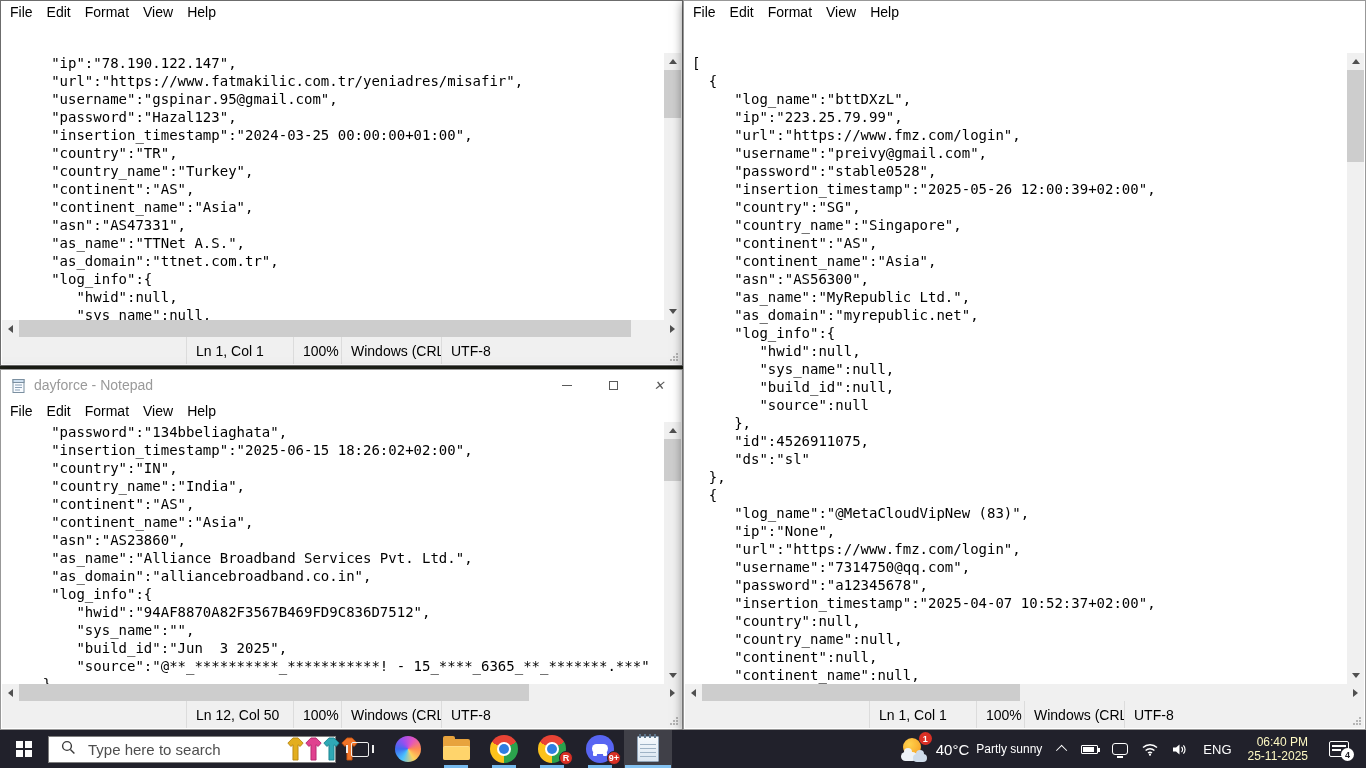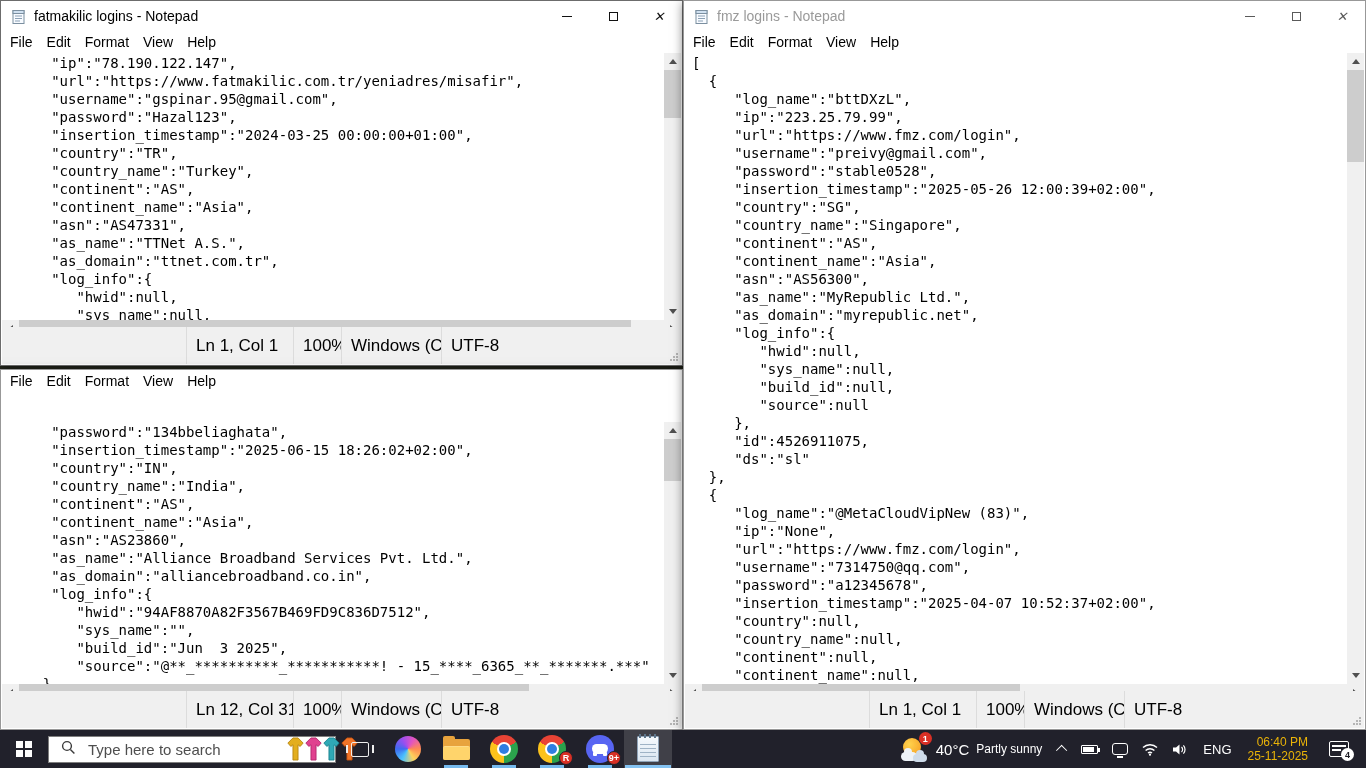--- a/index.html
+++ b/index.html
@@ -41,22 +41,22 @@
   .tri.down{border-width:5px 4px 0 4px;border-color:#505050 transparent transparent transparent}
   .tri.left{border-width:4px 5px 4px 0;border-color:transparent #505050 transparent transparent}
   .tri.right{border-width:4px 0 4px 5px;border-color:transparent transparent transparent #505050}
   .vthumb{position:absolute;left:0;width:17px;background:#cdcdcd}
   .hscroll{position:absolute;left:1px;right:1px;bottom:28px;height:17px;background:#f0f0f0}
   .hbtn{position:absolute;top:0;width:17px;height:17px;display:flex;align-items:center;justify-content:center}
   .hbtn.left{left:0}.hbtn.right{right:0}
   .hthumb{position:absolute;top:0;height:17px;background:#cdcdcd}
 
   
-  .statusbar{position:absolute;left:1px;right:1px;bottom:1px;height:37px;background:#f0f0f0;
-             display:flex;align-items:center;font-size:17px;color:#000}
+  .statusbar{position:absolute;left:1px;right:1px;bottom:1px;height:27px;background:#f0f0f0;
+             display:flex;align-items:center;font-size:14px;color:#000}
   .sb-spacer{flex:1}
   .sb-cell{height:100%;display:flex;align-items:center;padding-left:9px;border-left:1px solid #dcdcdc;white-space:nowrap;overflow:hidden}
   .sb-c1{width:107px}.sb-c2{width:48px}.sb-c3{width:100px}.sb-c4{width:240px}
   .grip{position:absolute;right:2px;bottom:2px;width:10px;height:10px;
         background:radial-gradient(circle at 8px 2px,#b5b5b5 1px,transparent 1.3px),
                    radial-gradient(circle at 5px 5px,#b5b5b5 1px,transparent 1.3px),
                    radial-gradient(circle at 8px 5px,#b5b5b5 1px,transparent 1.3px),
                    radial-gradient(circle at 2px 8px,#b5b5b5 1px,transparent 1.3px),
                    radial-gradient(circle at 5px 8px,#b5b5b5 1px,transparent 1.3px),
                    radial-gradient(circle at 8px 8px,#b5b5b5 1px,transparent 1.3px)}
@@ -123,155 +123,132 @@
   .wtemp{color:#fff;font-size:15px}
   .wcond{color:#fff;font-size:12px}
   .tray-ico{height:38px;display:flex;align-items:center;justify-content:center;padding:0 7px;color:#fff}
   .chev{width:8px;height:8px;border-left:1.5px solid #fff;border-top:1.5px solid #fff;transform:rotate(45deg) translateY(2px)}
   .batt{position:relative;width:17px;height:9px;border:1px solid #fff;border-radius:1px}
   .batt::before{content:"";position:absolute;right:-3px;top:2px;width:2px;height:4px;background:#fff}
   .batt::after{content:"";position:absolute;left:1px;top:1px;bottom:1px;width:11px;background:#fff}
   .cast{width:16px;height:12px;border:1.4px solid #fff;border-radius:3px;position:relative}
   .cast::after{content:"";position:absolute;left:50%;bottom:-4px;transform:translateX(-50%);width:6px;height:2px;background:#fff}
   .lang{font-size:13px;color:#fff;padding:0 8px}
-  .clock{color:#eab308;font-size:12px;text-align:right;line-height:14px;padding:0 8px;white-space:nowrap}
+  .clock{color:#fef9c3;font-size:12px;text-align:right;line-height:14px;padding:0 8px;white-space:nowrap}
   .notif{position:relative;width:20px;height:16px;border:1.4px solid #fff;border-radius:2px;margin:0 10px 0 6px}
   .notif::before{content:"";position:absolute;left:2px;top:3px;right:2px;height:1.5px;background:#fff}
   .notif::after{content:"";position:absolute;left:2px;top:7px;width:9px;height:1.5px;background:#fff}
   .nbadge{position:absolute;right:-6px;bottom:-5px;width:13px;height:13px;border-radius:50%;background:#fff;color:#1b1b24;
           font-size:9px;font-weight:bold;display:flex;align-items:center;justify-content:center}
 </style>
 </head>
 <body>
 
 <div class="window active" style="left:0;top:0;width:683px;height:366px">
+  <div class="menubar">
+    <span class="menu-item">File</span>
+    <span class="menu-item">Edit</span>
+    <span class="menu-item">Format</span>
+    <span class="menu-item">View</span>
+    <span class="menu-item">Help</span>
+  </div>
+  <div class="content" style="bottom:45px">
+    <div class="code"><div class="code-line">     "ip":"78.190.122.147",</div><div class="code-line">     "url":"https://www.fatmakilic.com.tr/yeniadres/misafir",</div><div class="code-line">     "username":"gspinar.95@gmail.com",</div><div class="code-line">     "password":"Hazal123",</div><div class="code-line">     "insertion_timestamp":"2024-03-25 00:00:00+01:00",</div><div class="code-line">     "country":"TR",</div><div class="code-line">     "country_name":"Turkey",</div><div class="code-line">     "continent":"AS",</div><div class="code-line">     "continent_name":"Asia",</div><div class="code-line">     "asn":"AS47331",</div><div class="code-line">     "as_name":"TTNet A.S.",</div><div class="code-line">     "as_domain":"ttnet.com.tr",</div><div class="code-line">     "log_info":{</div><div class="code-line">        "hwid":null,</div><div class="code-line">        "sys_name":null,</div></div>
+    <div class="vscroll">
+      <div class="sb-btn top">
+          <i class="tri up"></i>
+        </div>
+      <div class="vthumb" style="top:17px;height:48px"></div>
+      <div class="sb-btn bottom">
+          <i class="tri down"></i>
+        </div>
+    </div>
+  </div>
+  <div class="hscroll">
+    <div class="hbtn left">
+        <i class="tri left"></i>
+      </div>
+    <div class="hthumb" style="left:17px;width:612px"></div>
+    <div class="hbtn right">
+        <i class="tri right"></i>
+      </div>
+  </div>
+  <div class="statusbar">
+    <div class="sb-spacer"></div>
+    <div class="sb-cell sb-c1">Ln 1, Col 1</div>
+    <div class="sb-cell sb-c2">100%</div>
+    <div class="sb-cell sb-c3">Windows (CRLF)</div>
+    <div class="sb-cell sb-c4">UTF-8</div>
+    <div class="grip"></div>
+  </div>
+</div>
+
+<div class="window inactive" style="left:0;top:369px;width:683px;height:361px">
   <div class="titlebar">
     <span class="app-icon">
       <svg width="17" height="17" viewBox="0 0 17 17">
           <rect x="3" y="2.5" width="11" height="13" fill="#f8fbff" stroke="#7b8fa0" stroke-width="1"></rect>
           <rect x="3" y="2.5" width="11" height="3" fill="#cfe0f0" stroke="#7b8fa0" stroke-width="1"></rect>
           <line x1="5" y1="8" x2="12" y2="8" stroke="#8aa0b5"></line>
           <line x1="5" y1="10.5" x2="12" y2="10.5" stroke="#8aa0b5"></line>
           <line x1="5" y1="13" x2="10" y2="13" stroke="#8aa0b5"></line>
         </svg>
     </span>
-    <span class="title">fatmakilic logins - Notepad</span>
+    <span class="title">dayforce - Notepad</span>
     <span class="controls">
       <span class="ctl">
           <i class="glyph-min"></i>
         </span>
       <span class="ctl">
           <i class="glyph-max"></i>
         </span>
       <span class="ctl">
           <i class="glyph-close"></i>
         </span>
     </span>
   </div>
   <div class="menubar">
     <span class="menu-item">File</span>
     <span class="menu-item">Edit</span>
     <span class="menu-item">Format</span>
     <span class="menu-item">View</span>
     <span class="menu-item">Help</span>
   </div>
   <div class="content" style="bottom:45px">
-    <div class="code"><div class="code-line">     "ip":"78.190.122.147",</div><div class="code-line">     "url":"https://www.fatmakilic.com.tr/yeniadres/misafir",</div><div class="code-line">     "username":"gspinar.95@gmail.com",</div><div class="code-line">     "password":"Hazal123",</div><div class="code-line">     "insertion_timestamp":"2024-03-25 00:00:00+01:00",</div><div class="code-line">     "country":"TR",</div><div class="code-line">     "country_name":"Turkey",</div><div class="code-line">     "continent":"AS",</div><div class="code-line">     "continent_name":"Asia",</div><div class="code-line">     "asn":"AS47331",</div><div class="code-line">     "as_name":"TTNet A.S.",</div><div class="code-line">     "as_domain":"ttnet.com.tr",</div><div class="code-line">     "log_info":{</div><div class="code-line">        "hwid":null,</div><div class="code-line">        "sys_name":null,</div></div>
+    <div class="code"><div class="code-line">     "password":"134bbeliaghata",</div><div class="code-line">     "insertion_timestamp":"2025-06-15 18:26:02+02:00",</div><div class="code-line">     "country":"IN",</div><div class="code-line">     "country_name":"India",</div><div class="code-line">     "continent":"AS",</div><div class="code-line">     "continent_name":"Asia",</div><div class="code-line">     "asn":"AS23860",</div><div class="code-line">     "as_name":"Alliance Broadband Services Pvt. Ltd.",</div><div class="code-line">     "as_domain":"alliancebroadband.co.in",</div><div class="code-line">     "log_info":{</div><div class="code-line">        "hwid":"94AF8870A82F3567B469FD9C836D7512",</div><div class="code-line">        "sys_name":"",</div><div class="code-line">        "build_id":"Jun  3 2025",</div><div class="code-line">        "source":"@**_**********_***********! - 15_****_6365_**_*******.***"</div><div class="code-line">    },</div></div>
     <div class="vscroll">
       <div class="sb-btn top">
           <i class="tri up"></i>
         </div>
-      <div class="vthumb" style="top:17px;height:48px"></div>
+      <div class="vthumb" style="top:17px;height:42px"></div>
       <div class="sb-btn bottom">
           <i class="tri down"></i>
         </div>
     </div>
   </div>
   <div class="hscroll">
     <div class="hbtn left">
         <i class="tri left"></i>
       </div>
-    <div class="hthumb" style="left:17px;width:612px"></div>
+    <div class="hthumb" style="left:17px;width:510px"></div>
     <div class="hbtn right">
         <i class="tri right"></i>
       </div>
   </div>
   <div class="statusbar">
     <div class="sb-spacer"></div>
-    <div class="sb-cell sb-c1">Ln 1, Col 1</div>
+    <div class="sb-cell sb-c1">Ln 12, Col 50</div>
     <div class="sb-cell sb-c2">100%</div>
     <div class="sb-cell sb-c3">Windows (CRLF)</div>
     <div class="sb-cell sb-c4">UTF-8</div>
     <div class="grip"></div>
   </div>
 </div>
 
-<div class="window inactive" style="left:0;top:369px;width:683px;height:361px">
-  <div class="menubar">
-    <span class="menu-item">File</span>
-    <span class="menu-item">Edit</span>
-    <span class="menu-item">Format</span>
-    <span class="menu-item">View</span>
-    <span class="menu-item">Help</span>
-  </div>
-  <div class="content" style="bottom:45px">
-    <div class="code"><div class="code-line">     "password":"134bbeliaghata",</div><div class="code-line">     "insertion_timestamp":"2025-06-15 18:26:02+02:00",</div><div class="code-line">     "country":"IN",</div><div class="code-line">     "country_name":"India",</div><div class="code-line">     "continent":"AS",</div><div class="code-line">     "continent_name":"Asia",</div><div class="code-line">     "asn":"AS23860",</div><div class="code-line">     "as_name":"Alliance Broadband Services Pvt. Ltd.",</div><div class="code-line">     "as_domain":"alliancebroadband.co.in",</div><div class="code-line">     "log_info":{</div><div class="code-line">        "hwid":"94AF8870A82F3567B469FD9C836D7512",</div><div class="code-line">        "sys_name":"",</div><div class="code-line">        "build_id":"Jun  3 2025",</div><div class="code-line">        "source":"@**_**********_***********! - 15_****_6365_**_*******.***"</div><div class="code-line">    },</div></div>
-    <div class="vscroll">
-      <div class="sb-btn top">
-          <i class="tri up"></i>
-        </div>
-      <div class="vthumb" style="top:17px;height:42px"></div>
-      <div class="sb-btn bottom">
-          <i class="tri down"></i>
-        </div>
-    </div>
-  </div>
-  <div class="hscroll">
-    <div class="hbtn left">
-        <i class="tri left"></i>
-      </div>
-    <div class="hthumb" style="left:17px;width:510px"></div>
-    <div class="hbtn right">
-        <i class="tri right"></i>
-      </div>
-  </div>
-  <div class="statusbar">
-    <div class="sb-spacer"></div>
-    <div class="sb-cell sb-c1">Ln 12, Col 31</div>
-    <div class="sb-cell sb-c2">100%</div>
-    <div class="sb-cell sb-c3">Windows (CRLF)</div>
-    <div class="sb-cell sb-c4">UTF-8</div>
-    <div class="grip"></div>
-  </div>
-</div>
-
 <div class="window inactive" style="left:683px;top:0;width:683px;height:730px">
-  <div class="titlebar">
-    <span class="app-icon">
-      <svg width="17" height="17" viewBox="0 0 17 17">
-          <rect x="3" y="2.5" width="11" height="13" fill="#f8fbff" stroke="#7b8fa0" stroke-width="1"></rect>
-          <rect x="3" y="2.5" width="11" height="3" fill="#cfe0f0" stroke="#7b8fa0" stroke-width="1"></rect>
-          <line x1="5" y1="8" x2="12" y2="8" stroke="#8aa0b5"></line>
-          <line x1="5" y1="10.5" x2="12" y2="10.5" stroke="#8aa0b5"></line>
-          <line x1="5" y1="13" x2="10" y2="13" stroke="#8aa0b5"></line>
-        </svg>
-    </span>
-    <span class="title">fmz logins - Notepad</span>
-    <span class="controls">
-      <span class="ctl">
-          <i class="glyph-min"></i>
-        </span>
-      <span class="ctl">
-          <i class="glyph-max"></i>
-        </span>
-      <span class="ctl">
-          <i class="glyph-close"></i>
-        </span>
-    </span>
-  </div>
   <div class="menubar">
     <span class="menu-item">File</span>
     <span class="menu-item">Edit</span>
     <span class="menu-item">Format</span>
     <span class="menu-item">View</span>
     <span class="menu-item">Help</span>
   </div>
   <div class="content" style="bottom:45px">
     <div class="code"><div class="code-line">[</div><div class="code-line">  {</div><div class="code-line">     "log_name":"bttDXzL",</div><div class="code-line">     "ip":"223.25.79.99",</div><div class="code-line">     "url":"https://www.fmz.com/login",</div><div class="code-line">     "username":"preivy@gmail.com",</div><div class="code-line">     "password":"stable0528",</div><div class="code-line">     "insertion_timestamp":"2025-05-26 12:00:39+02:00",</div><div class="code-line">     "country":"SG",</div><div class="code-line">     "country_name":"Singapore",</div><div class="code-line">     "continent":"AS",</div><div class="code-line">     "continent_name":"Asia",</div><div class="code-line">     "asn":"AS56300",</div><div class="code-line">     "as_name":"MyRepublic Ltd.",</div><div class="code-line">     "as_domain":"myrepublic.net",</div><div class="code-line">     "log_info":{</div><div class="code-line">        "hwid":null,</div><div class="code-line">        "sys_name":null,</div><div class="code-line">        "build_id":null,</div><div class="code-line">        "source":null</div><div class="code-line">     },</div><div class="code-line">     "id":4526911075,</div><div class="code-line">     "ds":"sl"</div><div class="code-line">  },</div><div class="code-line">  {</div><div class="code-line">     "log_name":"@MetaCloudVipNew (83)",</div><div class="code-line">     "ip":"None",</div><div class="code-line">     "url":"https://www.fmz.com/login",</div><div class="code-line">     "username":"7314750@qq.com",</div><div class="code-line">     "password":"a12345678",</div><div class="code-line">     "insertion_timestamp":"2025-04-07 10:52:37+02:00",</div><div class="code-line">     "country":null,</div><div class="code-line">     "country_name":null,</div><div class="code-line">     "continent":null,</div><div class="code-line">     "continent_name":null,</div></div>
     <div class="vscroll">

